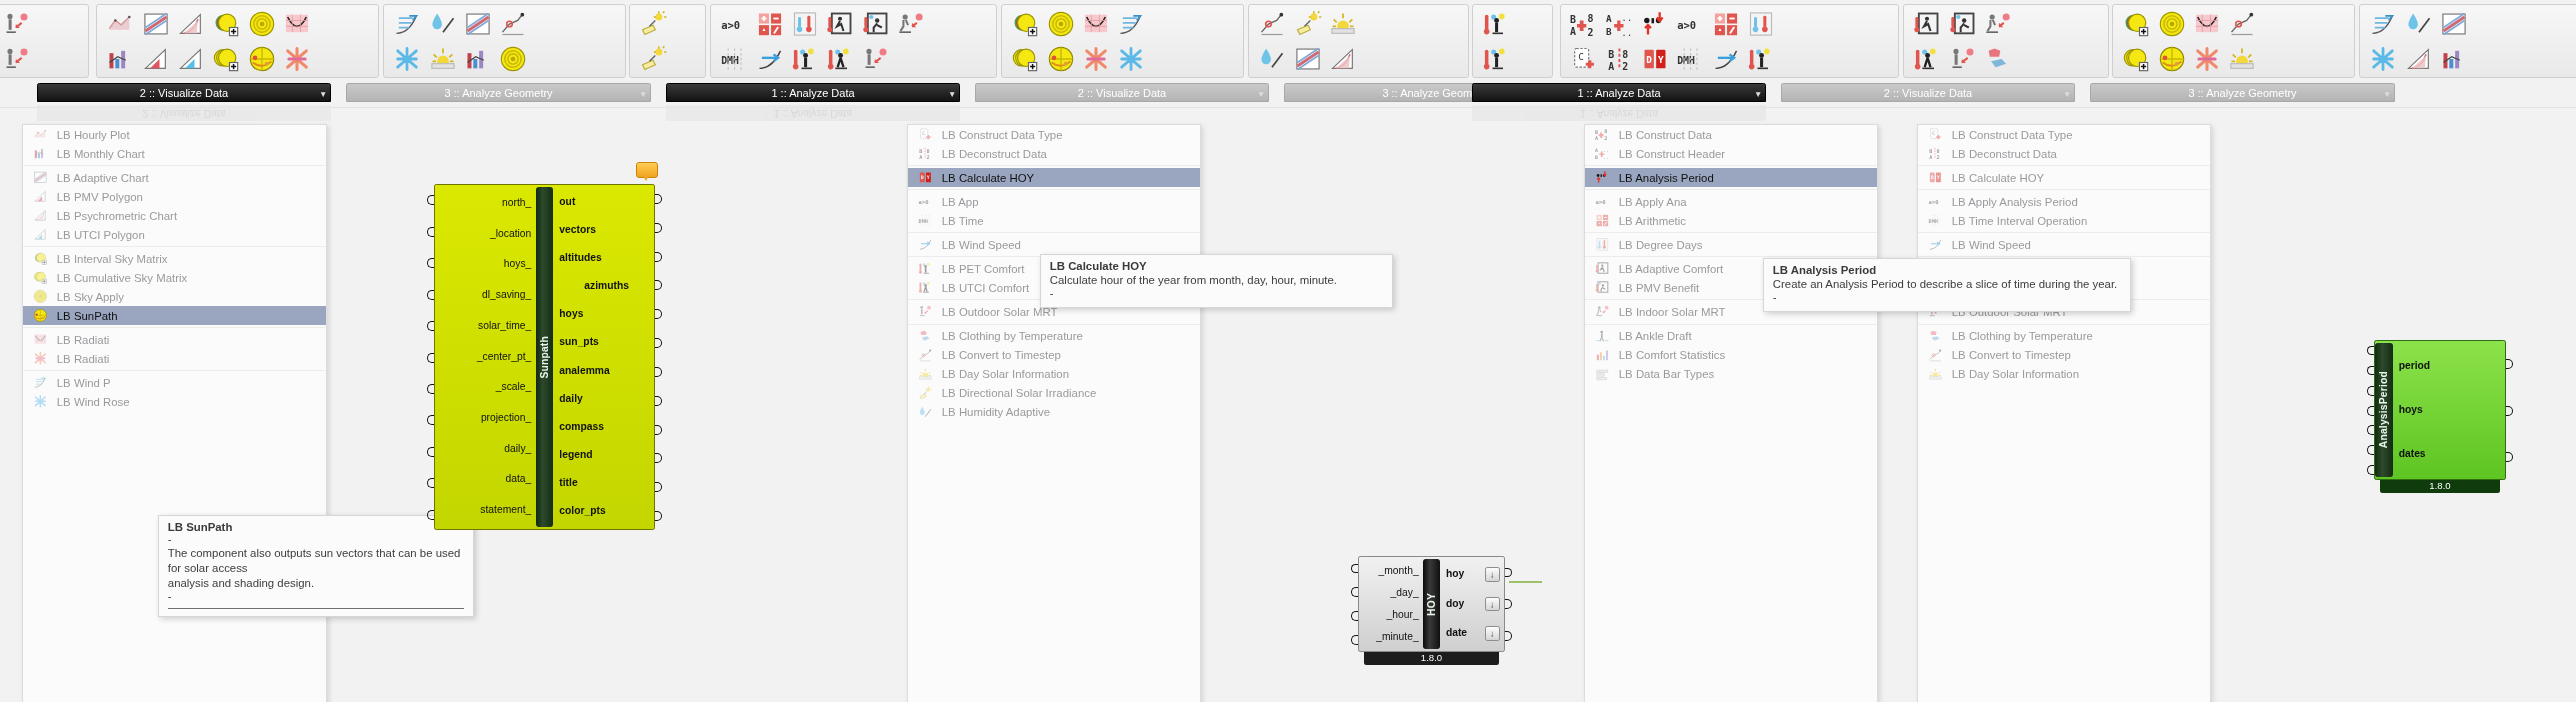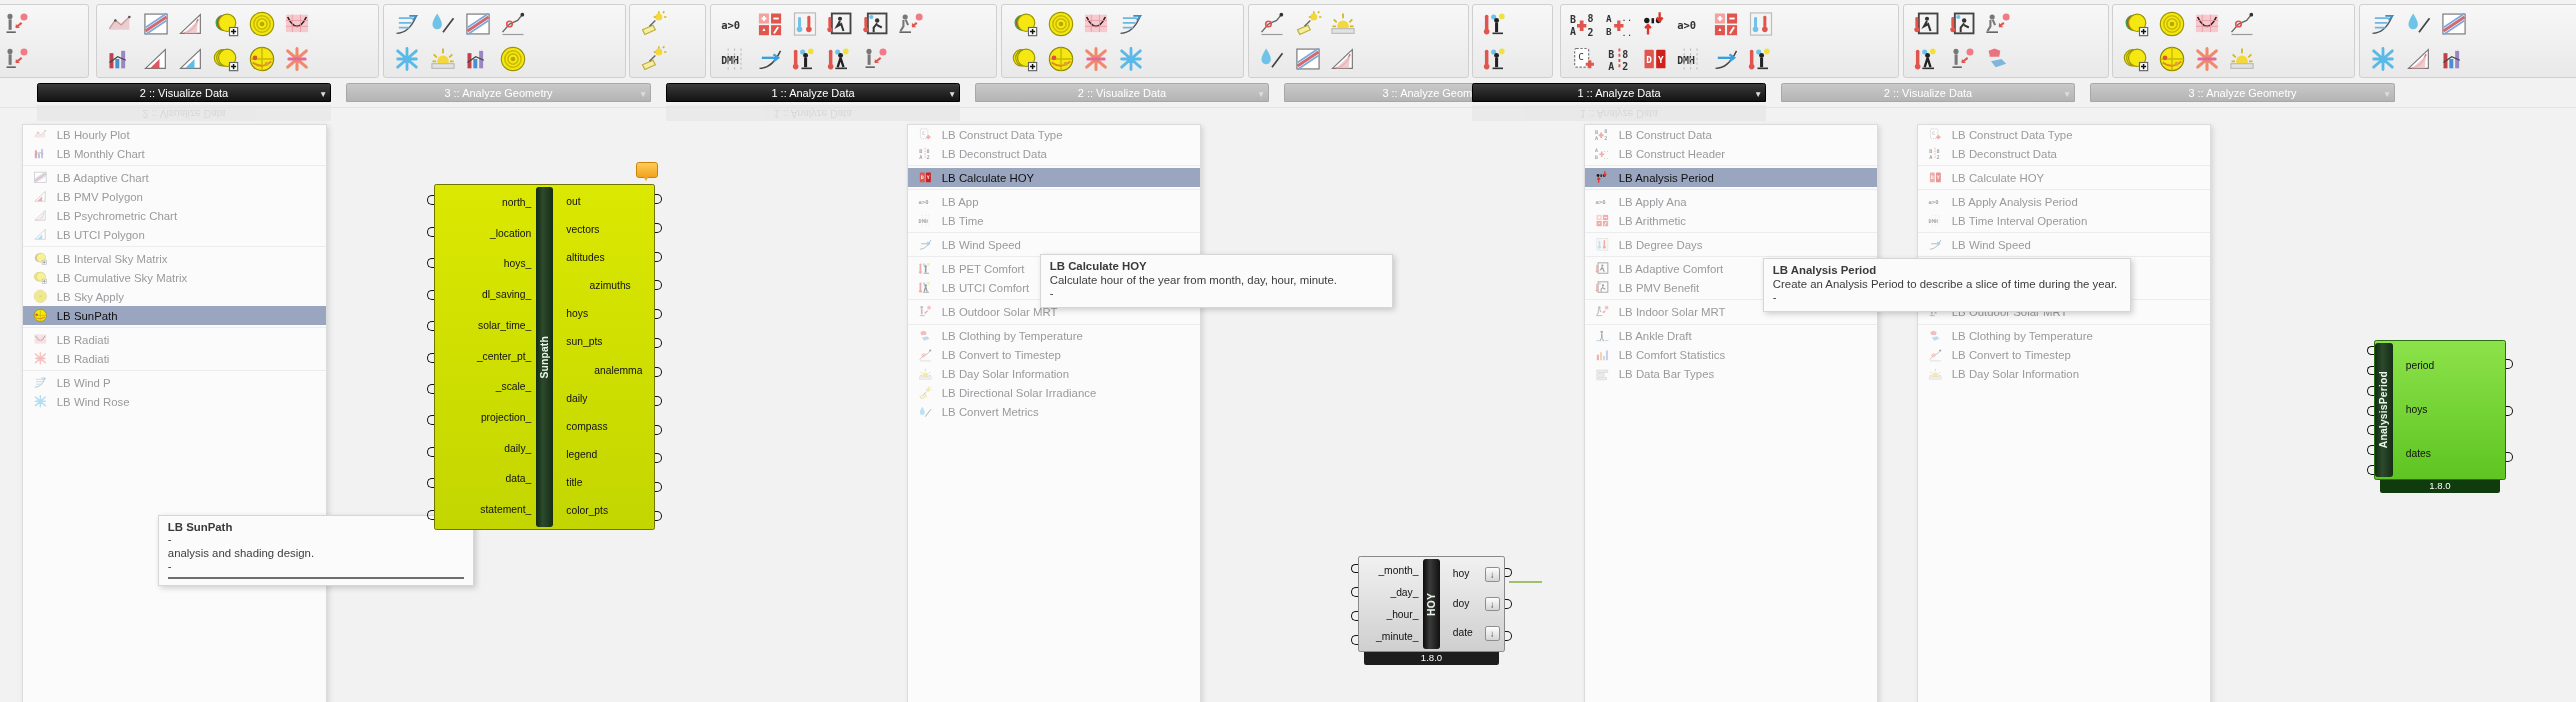--- a/index.html
+++ b/index.html
@@ -78,21 +78,21 @@
   .ghbody {
     position:relative; display:flex;
     border:0.7px solid #6d6d6d; border-radius:2.2px;
     overflow:hidden;
   }
   .ghcomp.yellow .ghbody { background:linear-gradient(#dbe800,#c3d600); border-color:#707400; }
   .ghcomp.green  .ghbody { background:linear-gradient(#8ce24a,#5ec522); border-color:#2f6d12; }
   .ghcomp.grey   .ghbody { background:linear-gradient(#f1f1f1,#cfcfcf); border-color:#8a8a8a; }
   .gh-col { display:flex; flex-direction:column; justify-content:space-around; padding:2.9px 0; }
   .gh-in  { text-align:right;  padding-right:4.4px; }
-  .gh-out { text-align:left;   padding-left:13px; }
+  .gh-out { text-align:left;   padding-left:6px;font-weight:bold; }
   .gh-param { font-size:10.3px; color:#111; line-height:1.05; white-space:nowrap; }
   .gh-spine {
     width:17.7px; margin:2.2px 0; border-radius:2.9px;
     background:linear-gradient(90deg,#0f2a10,#2d4a2c 40%,#142c14);
     display:flex; align-items:center; justify-content:center;
   }
   .ghcomp.grey .gh-spine { background:linear-gradient(90deg,#0b0b0b,#3a3a3a 40%,#101010); }
   .gh-spine span {
     writing-mode:vertical-rl; transform:rotate(180deg);
     color:#eaf5ea; font-size:10.3px; font-weight:bold; letter-spacing:0.2px; white-space:nowrap;
@@ -1144,21 +1144,21 @@
           </span>
           <span class="mi-label">LB Directional Solar Irradiance</span>
         </div>
         <div class="menu-item">
           <span class="mi-ico">
             <svg viewBox="0 0 24 24" xmlns="http://www.w3.org/2000/svg">
               <path d="M7 3 C4 8 3 10 3 12.5 A4 4 0 0 0 11 12.5 C11 10 10 8 7 3Z" fill="#6fc3e8"></path>
               <path d="M12 19 L21 7" stroke="#444" stroke-width="1.5"></path>
             </svg>
           </span>
-          <span class="mi-label">LB Convert Metrics</span>
+          <span class="mi-label">LB Humidity Adaptive</span>
         </div>
       </div>
       <div class="menu" style="left: 1584px; top: 124px; width: 294px; height: 586px;">
         <div class="menu-item">
           <span class="mi-ico">
             <svg viewBox="0 0 24 24" xmlns="http://www.w3.org/2000/svg">
               <text x="0" y="11" font-size="8.5" font-weight="bold" font-family="monospace" fill="#333">B</text>
               <text x="0" y="21" font-size="8.5" font-weight="bold" font-family="monospace" fill="#333">A</text>
               <text x="15" y="10" font-size="8.5" font-weight="bold" font-family="monospace" fill="#333">8</text>
               <text x="15" y="22" font-size="8.5" font-weight="bold" font-family="monospace" fill="#333">2</text>
@@ -1440,20 +1440,21 @@
             </svg>
           </span>
           <span class="mi-label">LB Day Solar Information</span>
         </div>
       </div>
     </div>
 
   <div class="tip" style="left:158px;top:515px;width:316px;">
     <div class="tip-title">LB SunPath</div>
     <div class="tip-dash">-</div>
+    <div class="tip-body">The component also outputs sun vectors that can be used for solar access</div>
     <div class="tip-body">analysis and shading design.</div>
     <div class="tip-dash">-</div>
     <div class="tip-rule"></div>
   </div>
 
   <div class="tip" style="left:1040px;top:254px;width:353px;">
     <div class="tip-title">LB Calculate HOY</div>
     <div class="tip-body">Calculate hour of the year from month, day, hour, minute.</div>
     <div class="tip-dash">-</div>
   </div>
@@ -1518,21 +1519,21 @@
             </div>
             <div style="display: flex; align-items: center; justify-content: center;">
               <div class="gh-param">azimuths</div>
             </div>
             <div style="display: flex; align-items: center; justify-content: space-between;">
               <div class="gh-param">hoys</div>
             </div>
             <div style="display: flex; align-items: center; justify-content: space-between;">
               <div class="gh-param">sun_pts</div>
             </div>
-            <div style="display: flex; align-items: center; justify-content: space-between; margin-left: 28px;">
+            <div style="display: flex; align-items: center; justify-content: space-between;">
               <div class="gh-param">analemma</div>
             </div>
             <div style="display: flex; align-items: center; justify-content: space-between;">
               <div class="gh-param">daily</div>
             </div>
             <div style="display: flex; align-items: center; justify-content: space-between;">
               <div class="gh-param">compass</div>
             </div>
             <div style="display: flex; align-items: center; justify-content: space-between;">
               <div class="gh-param">legend</div>

